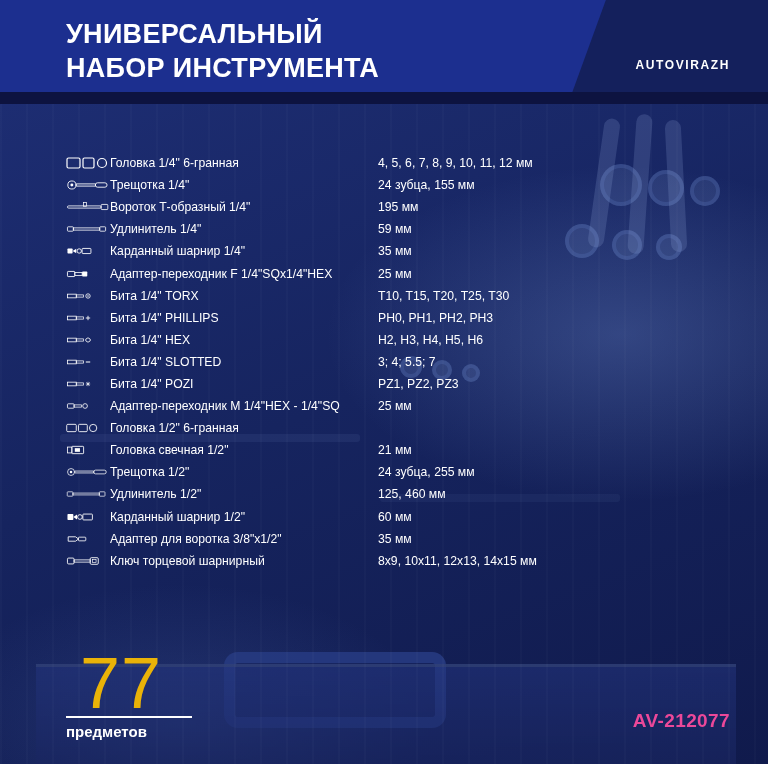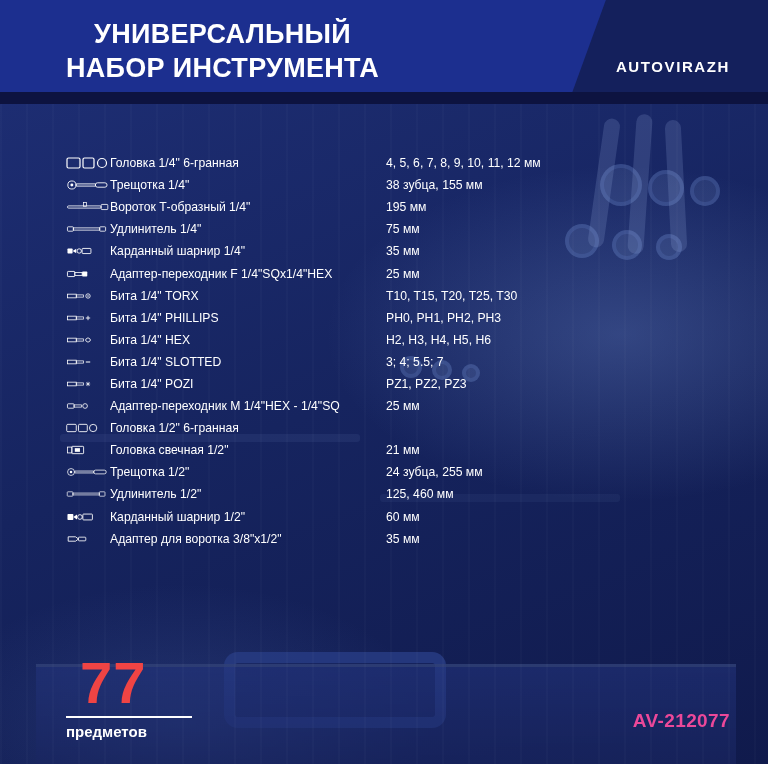--- a/index.html
+++ b/index.html
@@ -75,21 +75,20 @@
     border-top: 3px solid rgba(120,150,220,0.25);
   }
   
   .header {
     position: absolute;
     left: 0; top: 0;
     width: 768px;
     height: 104px;
     background: #1c2f8f;
     overflow: hidden;
-    text-align: center;
   }
   .header-band {
     position: absolute;
     left: 0; bottom: 0;
     width: 768px;
     height: 12px;
     background: #0d1340;
   }
   .header-swoosh {
     position: absolute;
@@ -119,21 +118,21 @@
     font-weight: bold;
     line-height: 34px;
     letter-spacing: 0.3px;
     white-space: pre-line;
   }
   .brand {
     position: absolute;
     right: 38px;
     top: 58px;
     color: #ffffff;
-    font-size: 15px;
+    font-size: 12px;
     font-weight: bold;
     letter-spacing: 1.6px;
   }
   
   .list {
     position: absolute;
     left: 0;
     top: 152px;
     width: 768px;
   }
@@ -154,34 +153,33 @@
     display: flex;
     align-items: center;
   }
   .row .name {
     width: 268px;
     min-width: 268px;
     white-space: nowrap;
   }
   .row .spec {
     white-space: nowrap;
-    margin-left: 8px;
   }
   svg { display: block; }
   
   .count-wrap {
     position: absolute;
     left: 66px;
     bottom: 24px;
     width: 230px;
   }
   .count-num {
-    color: #ef4444;
-    font-size: 58px;
-    font-weight: bold;
+    color: #eab308;
+    font-size: 72px;
+    font-weight: normal;
     line-height: 58px;
     letter-spacing: 1px;
     padding-left: 14px;
   }
   .count-rule {
     width: 126px;
     height: 2px;
     background: #ffffff;
     margin: 4px 0 5px 0;
   }
@@ -250,21 +248,21 @@
     <div class="row">
       <span class="icon">
         <svg width="60" height="14" viewBox="0 0 60 14">
             <circle cx="8" cy="7" r="5.5" fill="none" stroke="#fff" stroke-width="1.2"></circle>
             <circle cx="8" cy="7" r="2" fill="#fff"></circle>
             <path d="M14 5.5 H40 a3 3 0 0 1 0 3 H14 z" fill="none" stroke="#fff" stroke-width="1.2"></path>
             <rect x="40" y="4" width="16" height="6" rx="3" fill="none" stroke="#fff" stroke-width="1.2"></rect>
           </svg>
       </span>
       <span class="name">Трещотка 1/4"</span>
-      <span class="spec">38 зубца, 155 мм</span>
+      <span class="spec">24 зубца, 155 мм</span>
     </div>
 
     <div class="row">
       <span class="icon">
         <svg width="60" height="14" viewBox="0 0 60 14">
             <rect x="2" y="5.5" width="46" height="3" rx="1.5" fill="none" stroke="#fff" stroke-width="1.1"></rect>
             <rect x="48" y="3.5" width="9" height="7" rx="1" fill="none" stroke="#fff" stroke-width="1.1"></rect>
             <rect x="24" y="1" width="4" height="5" fill="none" stroke="#fff" stroke-width="1"></rect>
           </svg>
       </span>
@@ -274,21 +272,21 @@
 
     <div class="row">
       <span class="icon">
         <svg width="60" height="14" viewBox="0 0 60 14">
             <rect x="2" y="4" width="8" height="6" rx="1" fill="none" stroke="#fff" stroke-width="1.1"></rect>
             <rect x="10" y="5.5" width="36" height="3" fill="none" stroke="#fff" stroke-width="1.1"></rect>
             <rect x="46" y="4" width="8" height="6" rx="1" fill="none" stroke="#fff" stroke-width="1.1"></rect>
           </svg>
       </span>
       <span class="name">Удлинитель 1/4"</span>
-      <span class="spec">75 мм</span>
+      <span class="spec">59 мм</span>
     </div>
 
     <div class="row">
       <span class="icon">
         <svg width="60" height="14" viewBox="0 0 60 14">
             <rect x="2" y="3.5" width="7" height="7" rx="1" fill="#fff"></rect>
             <path d="M9 7 l5 -3 v6 z" fill="#fff"></path>
             <circle cx="18" cy="7" r="3" fill="none" stroke="#fff" stroke-width="1.2"></circle>
             <rect x="22" y="3.5" width="12" height="7" rx="1" fill="none" stroke="#fff" stroke-width="1.2"></rect>
           </svg>
@@ -449,20 +447,32 @@
             <path d="M3 4 h10 l4 3 -4 3 H3 z" fill="none" stroke="#fff" stroke-width="1.2"></path>
             <rect x="17" y="4.5" width="10" height="5" rx="1" fill="none" stroke="#fff" stroke-width="1.1"></rect>
           </svg>
       </span>
       <span class="name">Адаптер для воротка 3/8"x1/2"</span>
       <span class="spec">35 мм</span>
     </div>
 
 
 
+    <div class="row">
+      <span class="icon">
+        <svg width="60" height="14" viewBox="0 0 60 14">
+            <rect x="2" y="3" width="9" height="8" rx="1.5" fill="none" stroke="#fff" stroke-width="1.2"></rect>
+            <rect x="11" y="5.5" width="22" height="3" fill="none" stroke="#fff" stroke-width="1.1"></rect>
+            <rect x="33" y="2.5" width="11" height="9" rx="1.5" fill="none" stroke="#fff" stroke-width="1.2"></rect>
+            <rect x="36" y="5" width="5" height="4" fill="none" stroke="#fff" stroke-width="0.9"></rect>
+          </svg>
+      </span>
+      <span class="name">Ключ торцевой шарнирный</span>
+      <span class="spec">8x9, 10x11, 12x13, 14x15 мм</span>
+    </div>
 
   </div>
 
   <div class="count-wrap">
     <div class="count-num">77</div>
     <div class="count-rule"></div>
     <div class="count-label">предметов</div>
   </div>
 
   <div class="sku">AV-212077</div>

